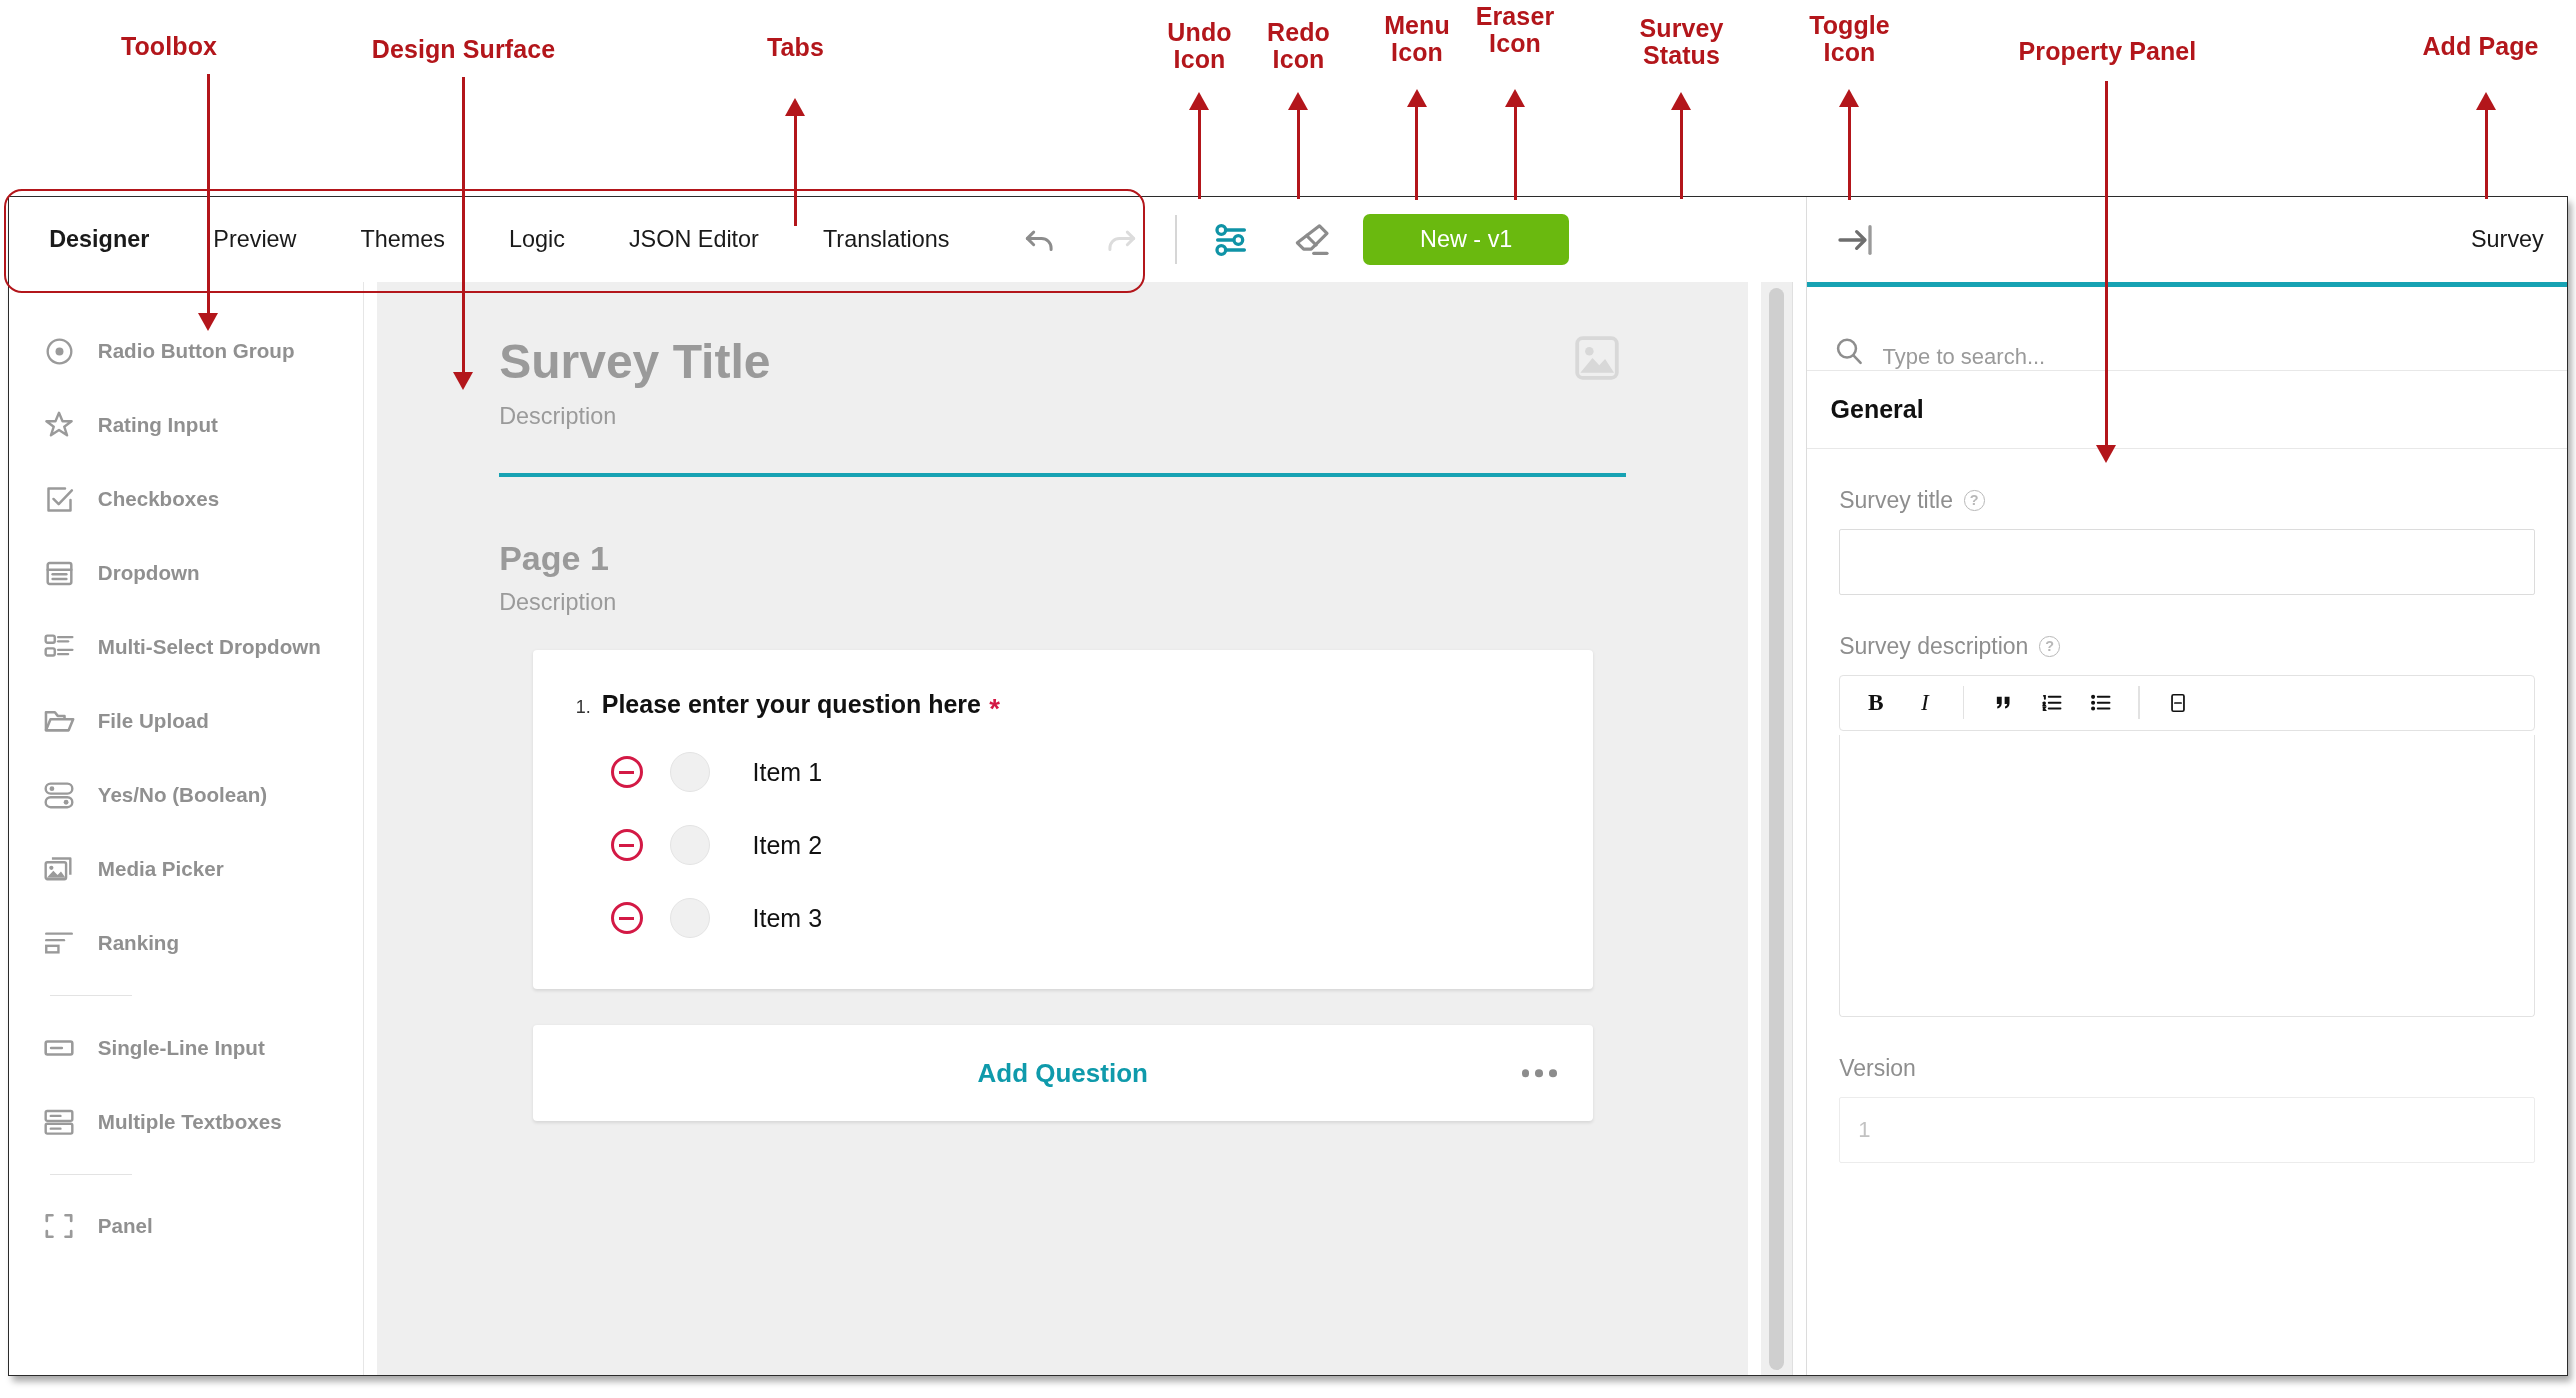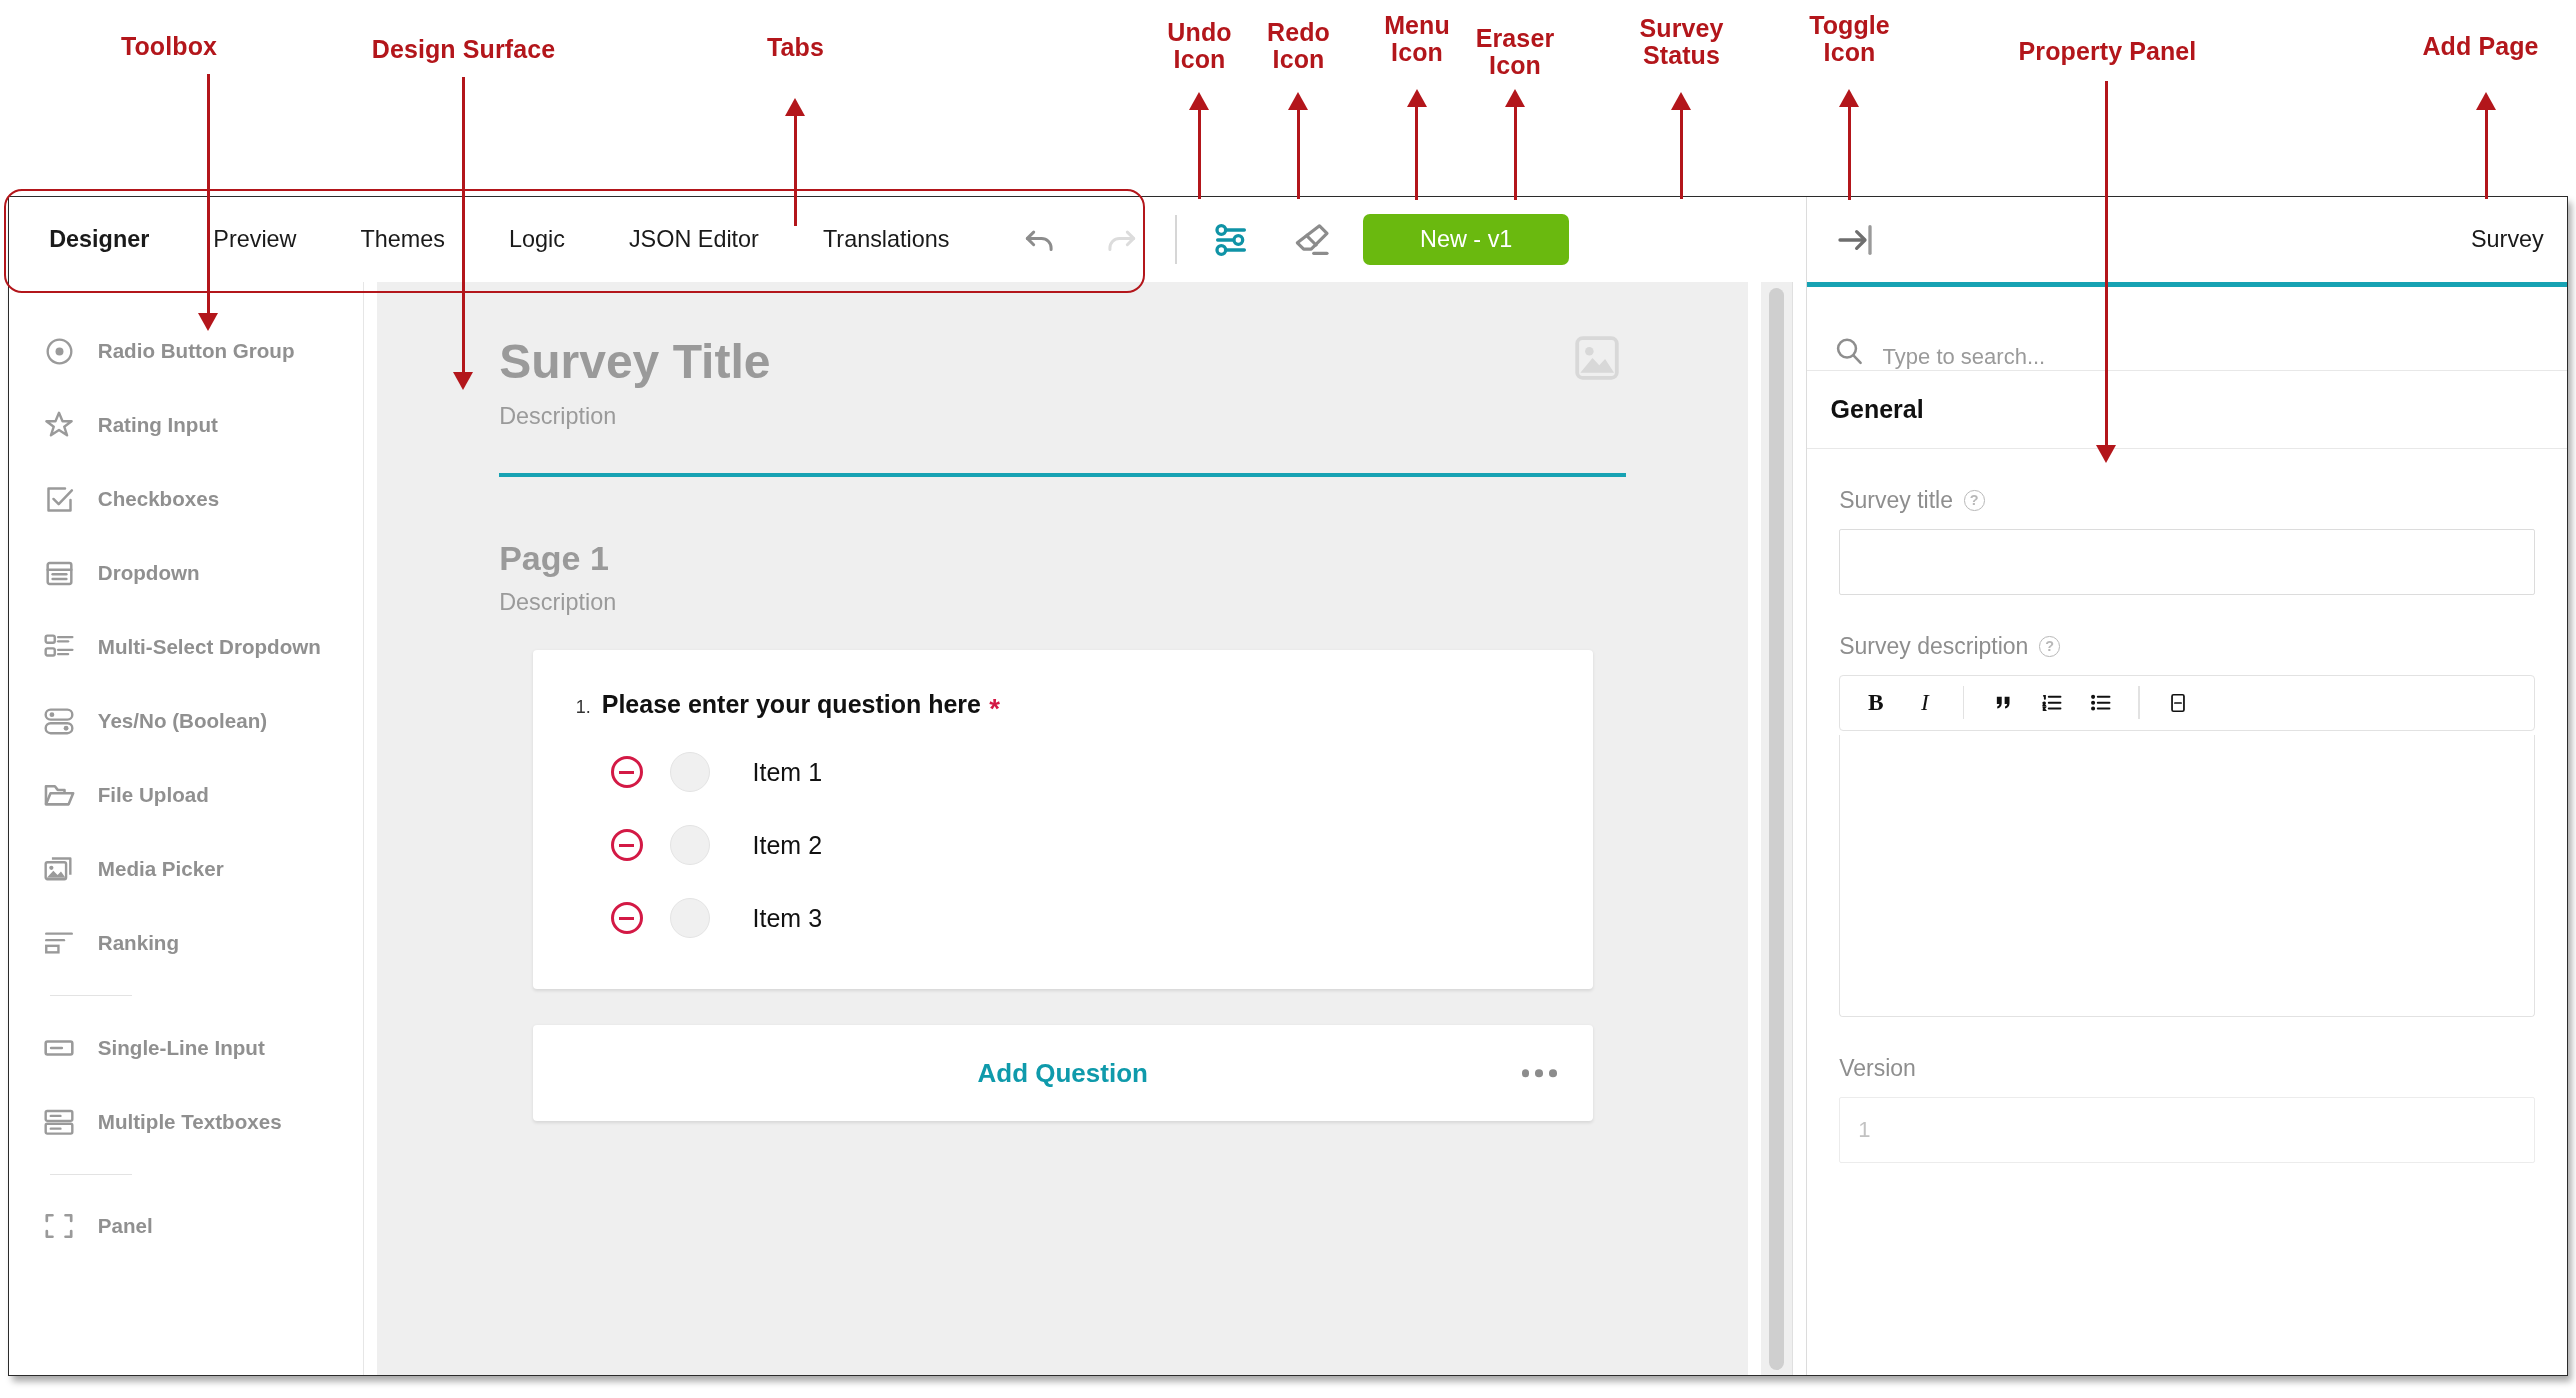--- a/index.html
+++ b/index.html
@@ -342,38 +342,38 @@
               <rect x="2.6" y="13" width="6.4" height="5" rx="1.2"></rect>
               <line x1="11.4" y1="14" x2="21.4" y2="14"></line>
                 <line x1="11.4" y1="17" x2="18.4" y2="17"></line>
             </svg>
           </span>
           <span>Multi-Select Dropdown</span>
         </div>
 
         <div class="tb-item">
           <span class="tb-ico">
+            <svg width="34" height="34" viewBox="0 0 24 24" fill="none" stroke="#9a9a9a" stroke-width="1.8" stroke-linejoin="round">
+              <path d="M2.8 18.6V5.8h6.3l2 2.6h4.8v2.4"></path>
+                <path d="M2.8 18.6 6 10.8h16l-3.2 7.8z"></path>
+            </svg>
+          </span>
+          <span>File Upload</span>
+        </div>
+
+        <div class="tb-item">
+          <span class="tb-ico">
             <svg width="34" height="34" viewBox="0 0 24 24" fill="none" stroke="#9a9a9a" stroke-width="1.7">
               <rect x="2.6" y="4" width="18.8" height="7" rx="3.5"></rect>
                 <circle cx="7" cy="7.5" r="1.7" fill="#9a9a9a" stroke="none"></circle>
               <rect x="2.6" y="13.6" width="18.8" height="7" rx="3.5"></rect>
                 <circle cx="17" cy="17.1" r="1.7" fill="#9a9a9a" stroke="none"></circle>
             </svg>
           </span>
           <span>Yes/No (Boolean)</span>
-        </div>
-
-        <div class="tb-item">
-          <span class="tb-ico">
-            <svg width="34" height="34" viewBox="0 0 24 24" fill="none" stroke="#9a9a9a" stroke-width="1.8" stroke-linejoin="round">
-              <path d="M2.8 18.6V5.8h6.3l2 2.6h4.8v2.4"></path>
-                <path d="M2.8 18.6 6 10.8h16l-3.2 7.8z"></path>
-            </svg>
-          </span>
-          <span>File Upload</span>
         </div>
 
         <div class="tb-item">
           <span class="tb-ico">
             <svg width="34" height="34" viewBox="0 0 24 24" fill="none" stroke="#9a9a9a" stroke-width="1.7" stroke-linejoin="round">
               <path d="M7 4.6h13v11.4"></path>
               <rect x="2.6" y="7.2" width="14.4" height="12" rx="1.2"></rect>
               <circle cx="6.6" cy="11.2" r="1.5" fill="#9a9a9a" stroke="none"></circle>
               <path d="M3.4 18.2 8 13.2l3 3 2.4-2.4 3.2 4.4z" fill="#9a9a9a" stroke="none"></path>
             </svg>
@@ -598,21 +598,21 @@
   <div class="ann-label" style="left:1240px; top:19px; width:117px;">Redo
 Icon</div>
   <div class="ann-line" style="left:1297px; top:110px; height:89px;"></div>
   <div class="ann-arrow up" style="left:1288px; top:92px;"></div>
 
   <div class="ann-label" style="left:1357px; top:12.4px; width:120px;">Menu
 Icon</div>
   <div class="ann-line" style="left:1415px; top:107px; height:93px;"></div>
   <div class="ann-arrow up" style="left:1407px; top:89px;"></div>
 
-  <div class="ann-label" style="left:1455px; top:25px; width:120px;">Eraser
+  <div class="ann-label" style="left:1455px; top:3px; width:120px;">Eraser
 Icon</div>
   <div class="ann-line" style="left:1514px; top:107px; height:93px;"></div>
   <div class="ann-arrow up" style="left:1505px; top:89px;"></div>
 
   <div class="ann-label" style="left:1611px; top:15px; width:141px;">Survey
 Status</div>
   <div class="ann-line" style="left:1680px; top:110px; height:89px;"></div>
   <div class="ann-arrow up" style="left:1671px; top:92px;"></div>
 
   <div class="ann-label" style="left:1781px; top:12.4px; width:137px;">Toggle

